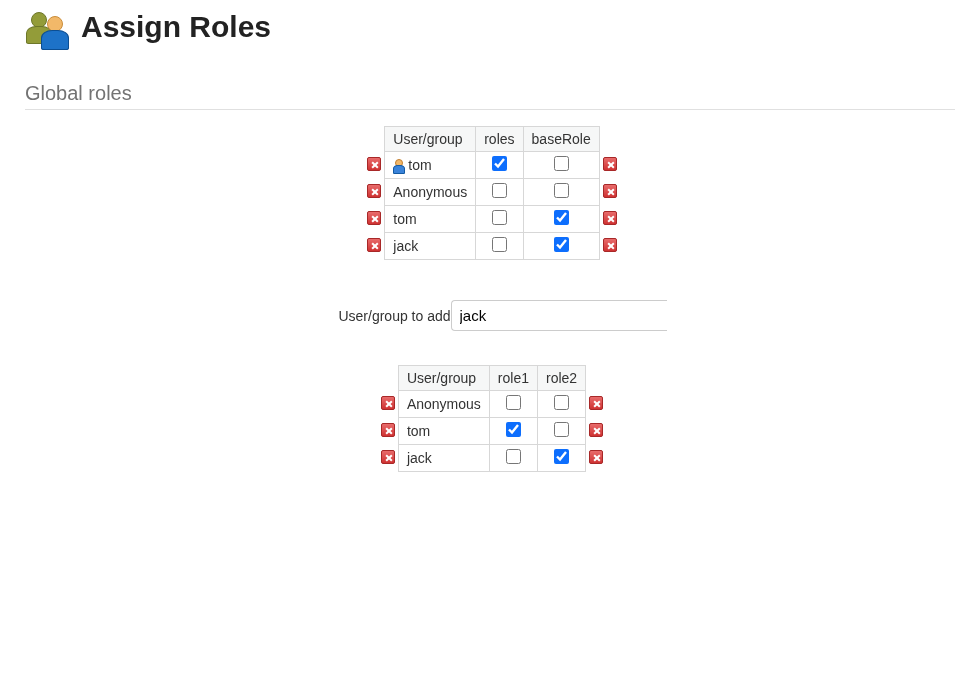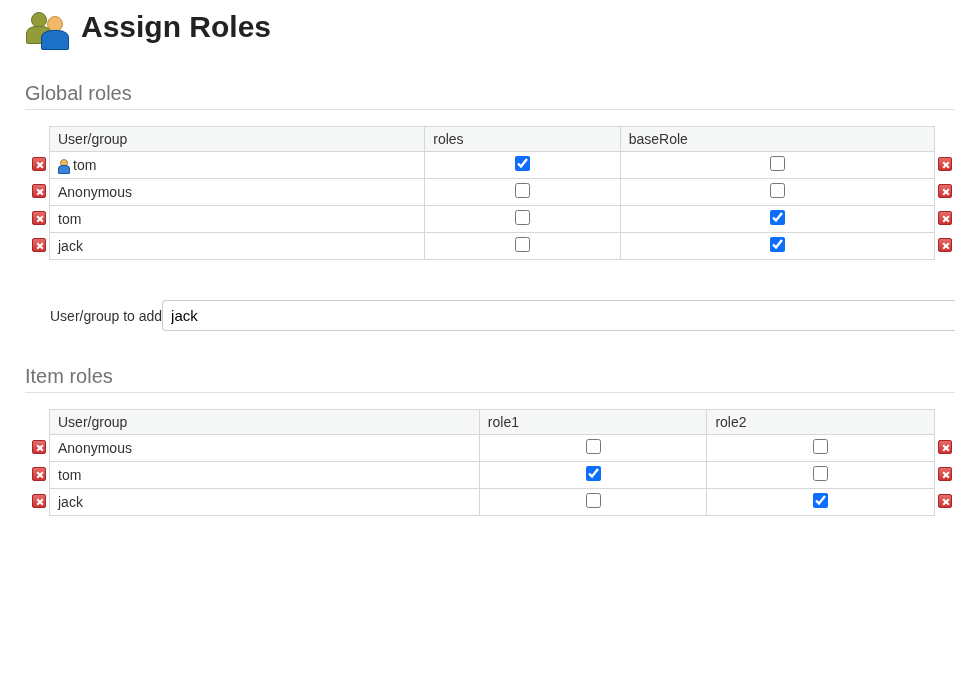--- a/index.html
+++ b/index.html
@@ -76,20 +76,21 @@
       margin: 0 0 6px 0;
       padding-bottom: 4px;
       border-bottom: 1px solid #e0e0e0;
       color: #737373;
     }
     .role-table-wrapper {
       margin-top: 16px;
       margin-left: 4px;
       display: flex;
       flex-direction: column;
+      align-items: center;
     }
     .role-table {
       border-collapse: collapse;
     }
     .role-table th, .role-table td {
       border: 1px solid #d7d7d7;
       padding: 4px 8px;
       text-align: left;
       font-weight: 400;
       font-size: 14px;
@@ -234,21 +235,20 @@
     </table>
 
     <div class="add-row">
       <label>User/group to add</label>
       <input type="text" value="jack" style="">
     </div>
   </div>
 </div>
 
 <div class="section">
-  <h2>Item roles</h2>
 
   <div class="role-table-wrapper">
     <table class="role-table">
       <thead>
         <tr>
           <th class="no-border"></th>
           <th>User/group</th>
           <th>role1</th>
           <th>role2</th>
           <th class="no-border"></th>

